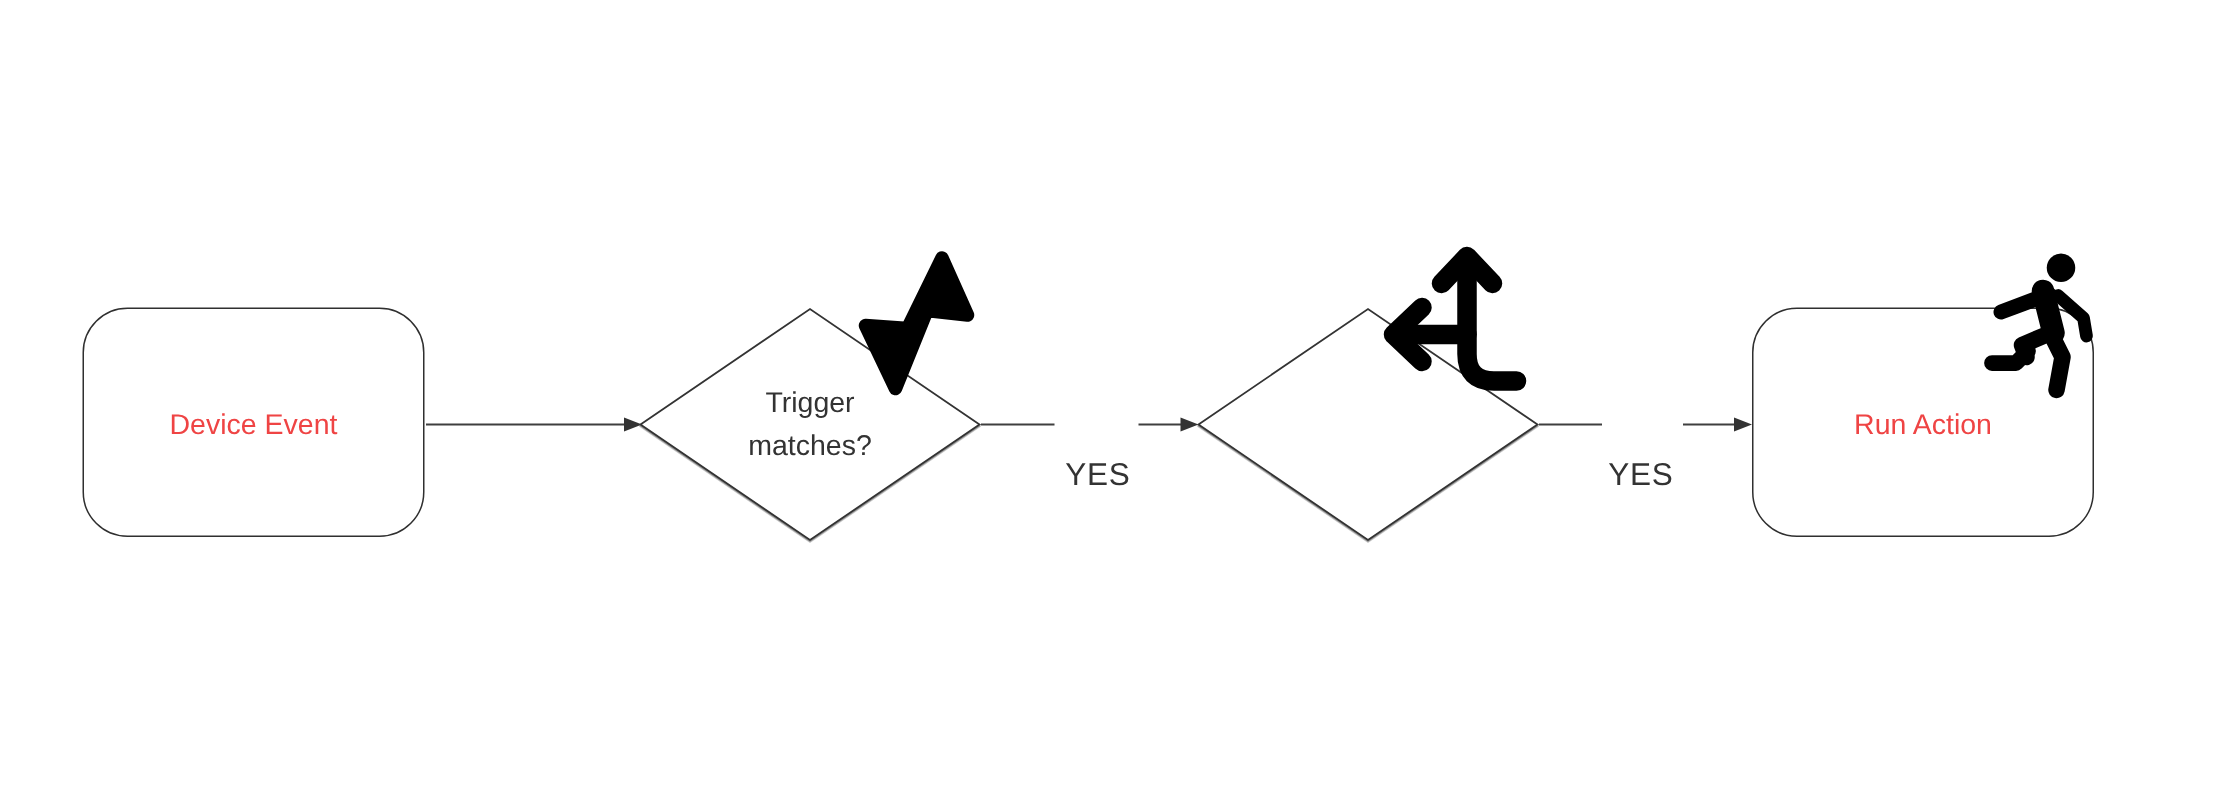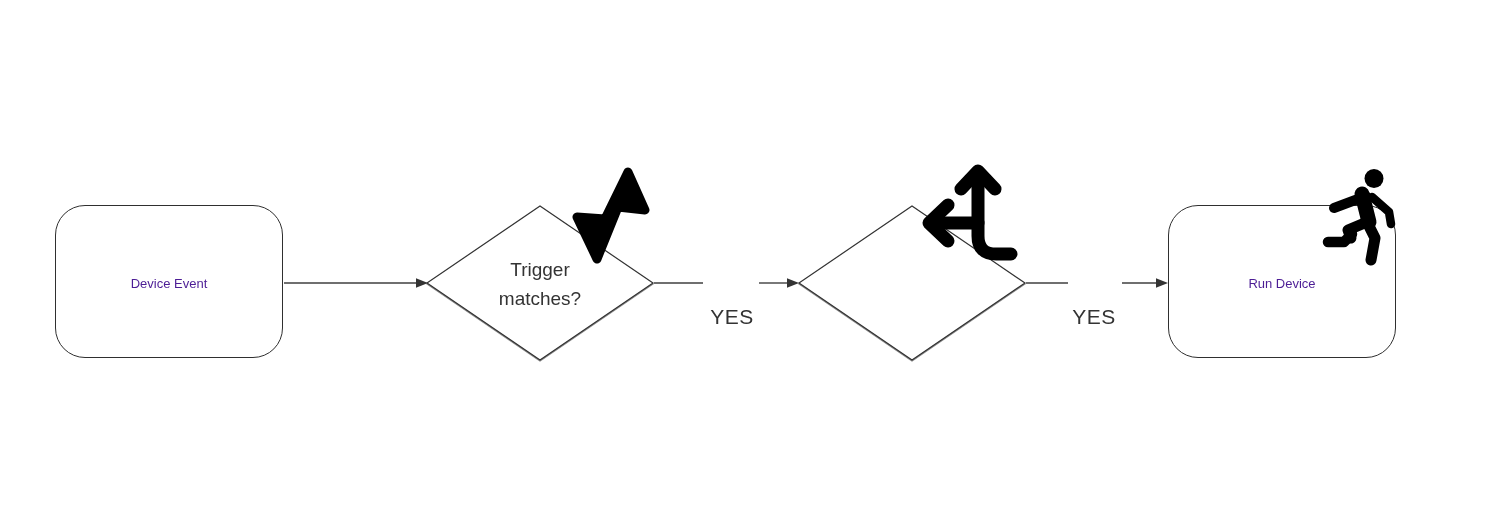--- a/index.html
+++ b/index.html
@@ -40,22 +40,22 @@
     height: 153px;
     box-sizing: border-box;
     border: 1.5px solid #2f2f2f;
     border-radius: 30px;
     background: #ffffff;
     display: flex;
     align-items: center;
     justify-content: center;
   }
   .node-label {
-    font-size: 13px;
-    color: #4c1d95;
+    font-size: 19px;
+    color: #ef4444;
     padding-top: 4px;
     white-space: nowrap;
   }
   .diamond-label {
     position: absolute;
     width: 100px;
     transform: translate(-50%, -50%);
     text-align: center;
     font-size: 19px;
     line-height: 28.5px;
@@ -102,21 +102,21 @@
 
     <polygon class="diamond" points="427,283 540,206 653,283 540,360"></polygon>
     <polygon class="diamond" points="799,283 912,206 1025,283 912,360"></polygon>
   </svg>
 
   <div class="node" style="left:55px; top:205px;">
     <span class="node-label">Device Event</span>
   </div>
 
   <div class="node" style="left:1168px; top:205px;">
-    <span class="node-label">Run Device</span>
+    <span class="node-label">Run Action</span>
   </div>
 
   <div class="diamond-label" style="left:540px; top:284px;">Trigger matches?</div>
 
   <div class="edge-label" style="left:732px; top:284px;">YES</div>
   <div class="edge-label" style="left:1094px; top:284px;">YES</div>
 
   <svg class="icon" style="left:572px; top:167px;" width="78" height="98" viewBox="0 0 78 98">
     <path d="M56,5 L73,43 L46,40 L25,92 L5,50 L33,52 Z" fill="#000000" stroke="#000000" stroke-width="9"></path>
   </svg>

